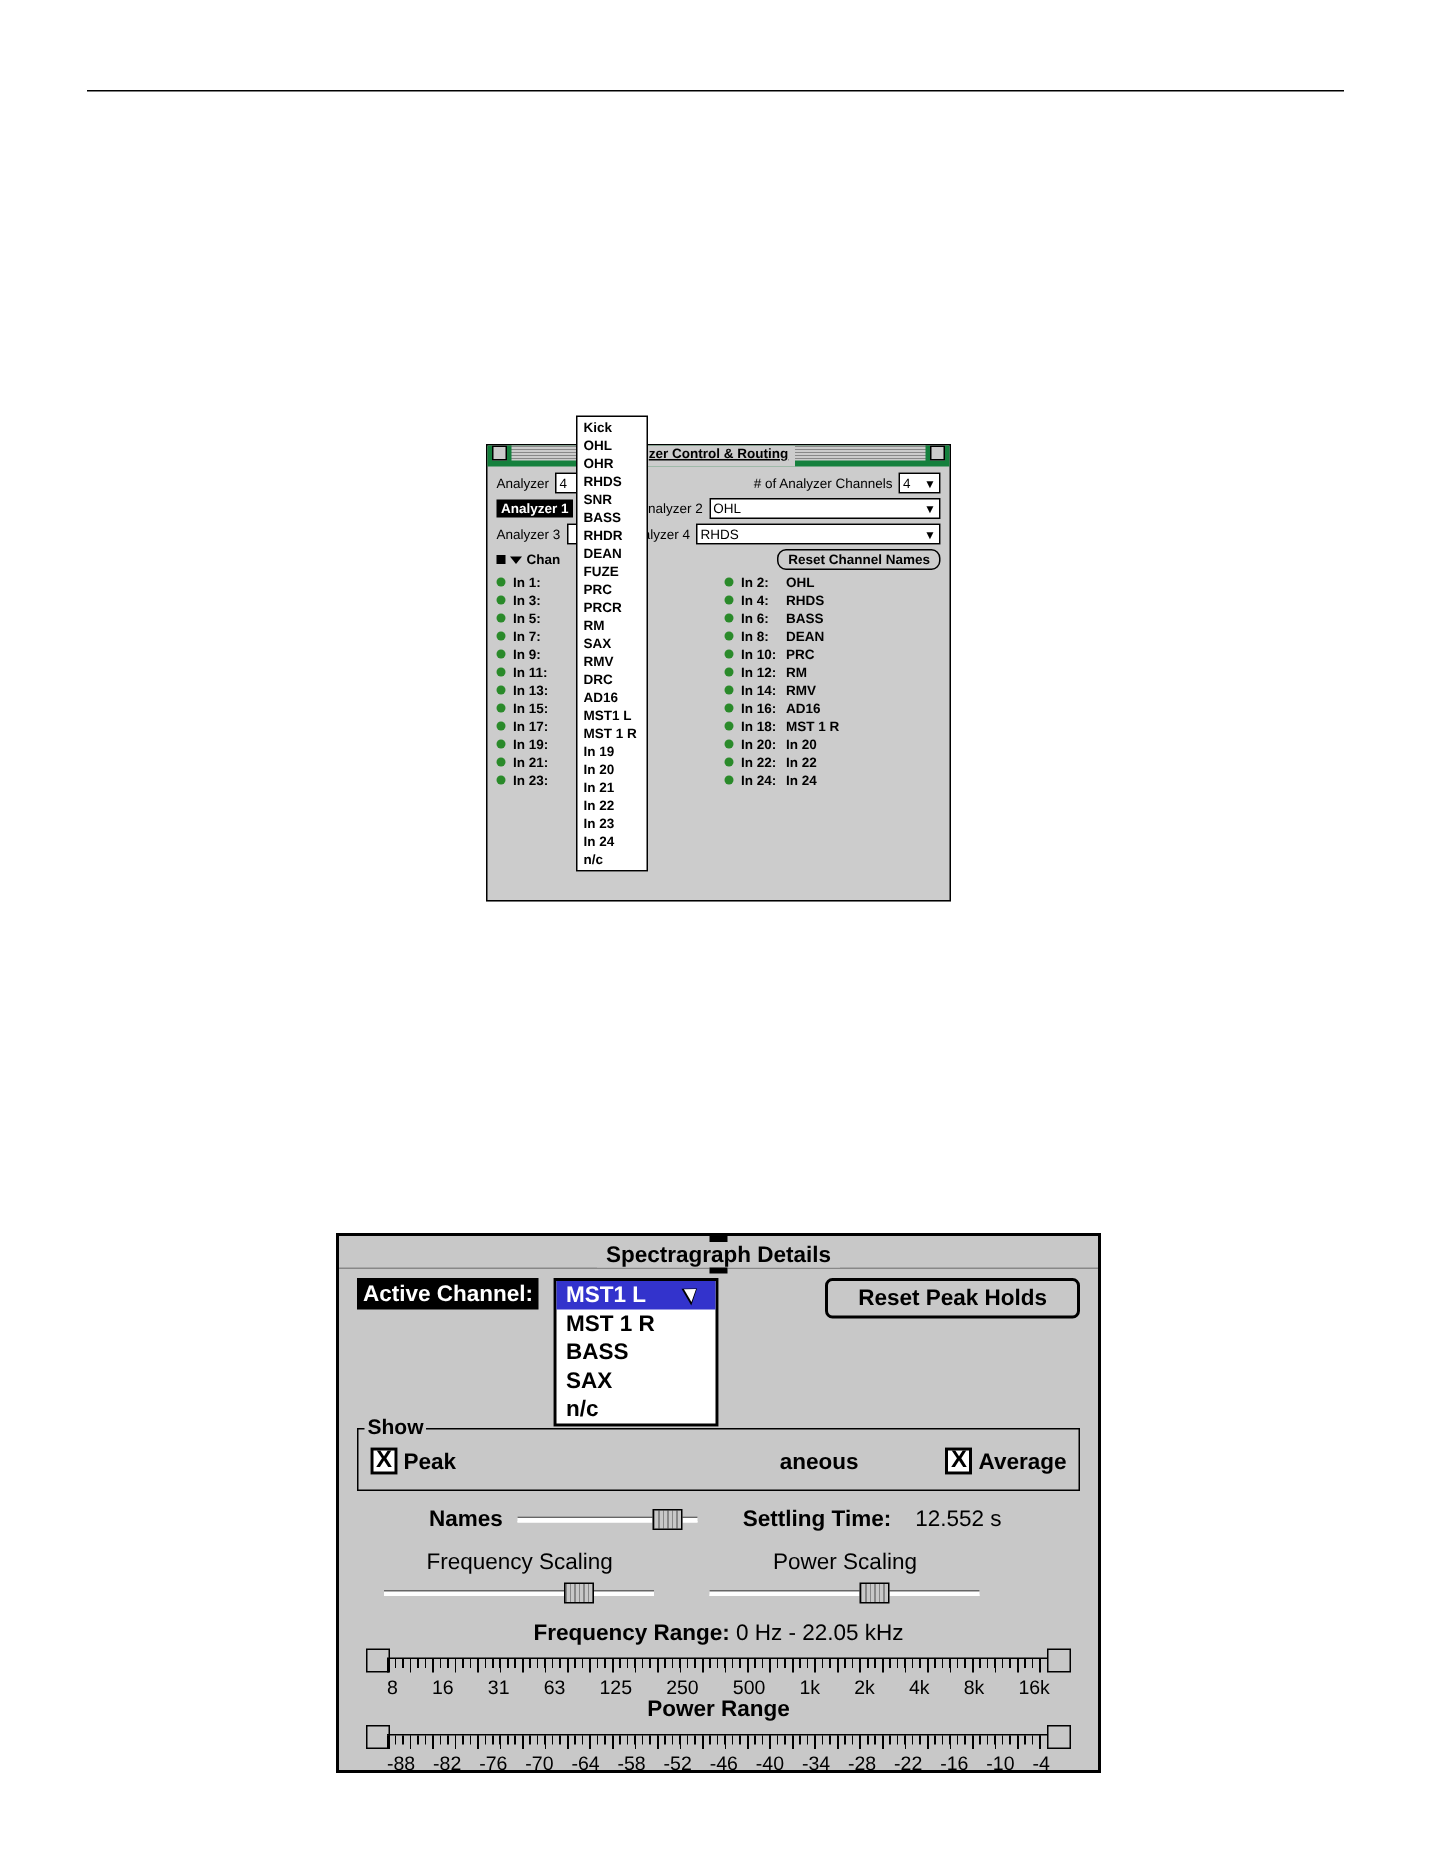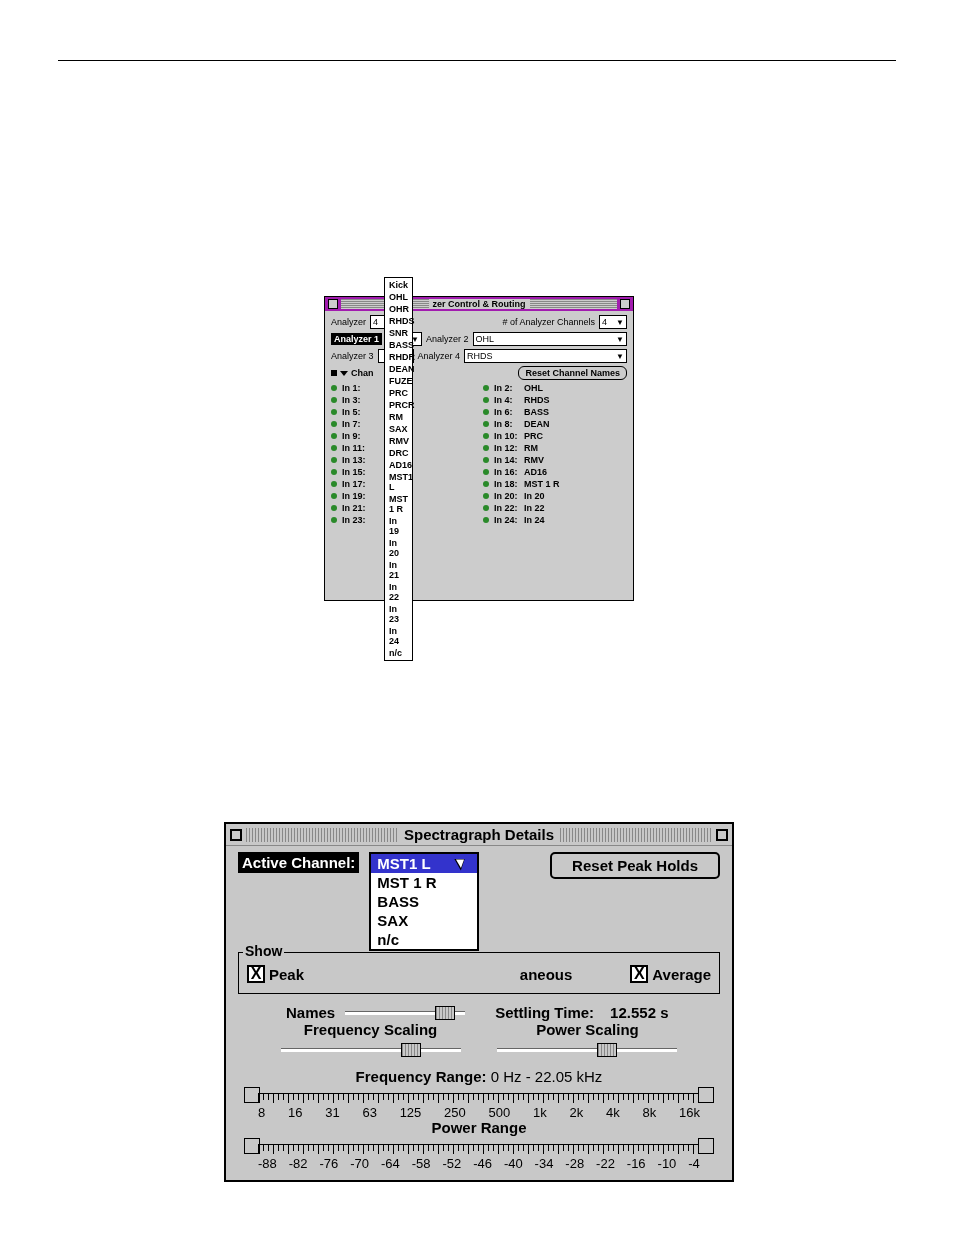--- a/index.html
+++ b/index.html
@@ -14,22 +14,22 @@
     position: relative;
   }
   .hr { position:absolute; top:60px; left:58px; width:838px; height:1px; background:#000;}
   
   .top-win {
     position:absolute; top:296px; left:324px; width:310px; height:305px;
     border:1px solid #000; background:#cccccc;
     font-size:10px;
   }
   .top-titlebar {
-    position:relative; height:14px; background:#a21caf;
-    display:flex; align-items:center;
+    position:relative; height:14px; background:#15803d;
+    display:flex; text-decoration:underline;
   }
   .title-stripes {
     flex:1; height:10px;
     background:repeating-linear-gradient(to bottom,#888 0 1px,#ccc 1px 2px);
   }
   .top-title {
     font-weight:bold; padding:0 4px; font-size:9px;
     background:#ccc;
   }
   .closebox {
@@ -58,35 +58,36 @@
     border-top:5px solid #000; display:inline-block;
   }
   .dot { width:6px;height:6px;border-radius:50%;background:#2a8a2a;display:inline-block;margin-right:3px;}
   .in-grid { display:flex; gap:8px;}
   .in-col { flex:1;}
   .in-row { display:flex; align-items:center; gap:2px; font-size:9px; margin-bottom:2px;}
   .in-lbl { font-weight:bold; min-width:28px;}
   .in-val { font-weight:bold;}
   
   .dropdown {
-    position:absolute; top:277px; left:384px; width:29px;
+    position:absolute; top:277px; left:384px; width:48px;
     background:#fff; border:1px solid #000;
     z-index:20; font-size:9px; padding:1px 0;
   }
   .dropdown .item { padding:1px 4px; font-weight:bold; cursor:pointer;}
 
   
   .bot-win {
     position:absolute; top:822px; left:224px; width:510px; height:360px;
     border:2px solid #000; background:#c8c8c8;
     font-family: Geneva, 'Lucida Grande', Arial, sans-serif;
   }
   .bot-titlebar {
     height:22px; display:flex; align-items:center; border-bottom:1px solid #888;
     background:#c8c8c8;
+    flex-direction:column;
   }
   .bot-stripes {
     flex:1; height:14px;
     background:repeating-linear-gradient(to right,#888 0 1px,#c8c8c8 1px 3px);
   }
   .bot-title {
     font-weight:bold; font-size:15px; padding:0 6px; background:#c8c8c8;
   }
   .bot-closebox {
     width:12px; height:12px; border:2px solid #000; margin:0 4px; background:#c8c8c8;
@@ -152,23 +153,23 @@
   .track {
     position:absolute; top:6px; left:0; right:0; height:4px; background:#fff;
     border-top:1px solid #666; border-bottom:1px solid #fff;
   }
   .thumb {
     position:absolute; top:1px; width:20px; height:14px; background:#c8c8c8;
     border:1px solid #000;
     background-image:repeating-linear-gradient(to right,#888 0 1px,#c8c8c8 1px 3px);
   }
   .settling-label { font-weight:bold; margin-left:20px;}
-  .settling-val { font-weight:bold; margin-left:6px;}
+  .settling-val { font-weight:normal; margin-left:6px;}
   .scale-row {
-    display:flex; justify-content:center; font-size:15px; font-weight:bold;
+    display:flex; justify-content:flex-start; margin-top:12px; font-size:15px; font-weight:normal;
   }
   .scale-col { display:flex; flex-direction:column; align-items:center; width:45%;}
   .scale-slider { width:180px; height:16px; position:relative; margin-top:4px;}
   .fr-label { text-align:center; font-weight:bold; font-size:15px; margin-top:10px;}
   .fr-val { font-weight:normal;}
   .range-slider {
     position:relative; height:28px; margin:2px 6px 0 6px;
   }
   .range-track {
     position:absolute; top:6px; left:14px; right:14px; height:10px;

